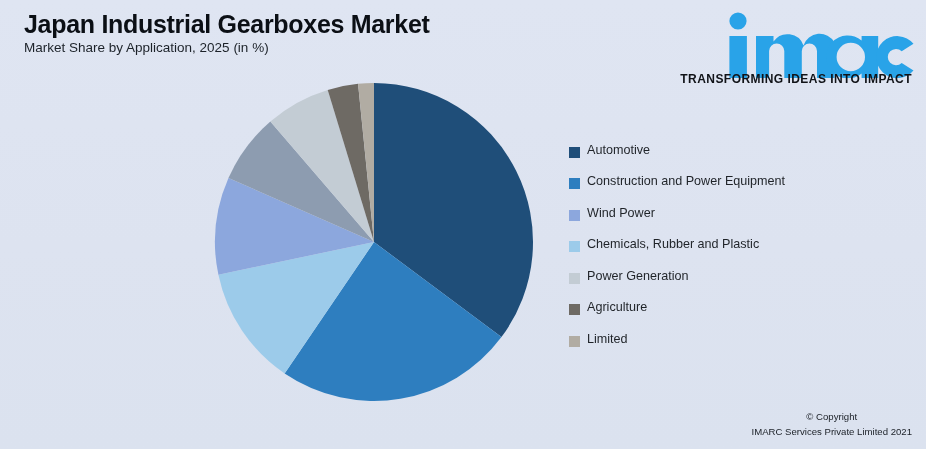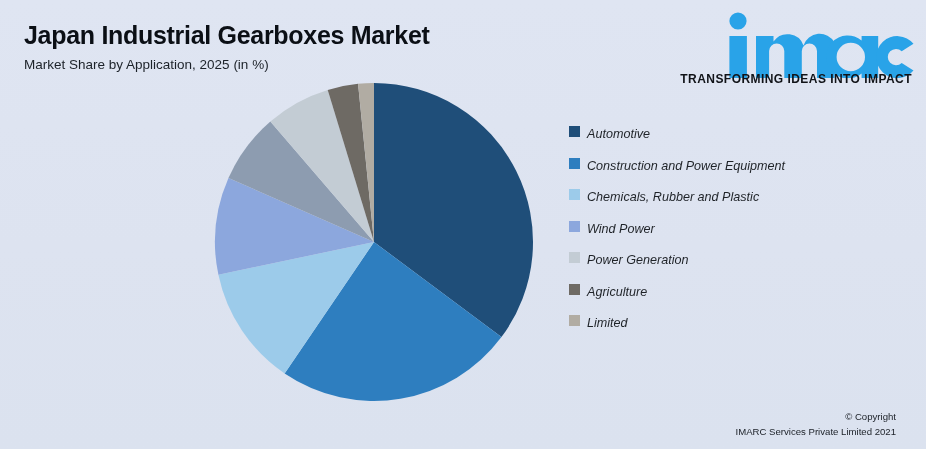--- a/index.html
+++ b/index.html
@@ -19,38 +19,37 @@
     width: 926px;
     height: 449px;
     background: linear-gradient(180deg, #dfe5f2 0%, #dde3f0 55%, #dbe2ef 100%);
     box-sizing: border-box;
   }
 
   
   .header {
     position: absolute;
     left: 24px;
-    top: 20px;
+    top: 9px;
     width: 620px;
   }
   .chart-title {
     font-size: 25px;
     font-weight: bold;
     color: #0b0f15;
     letter-spacing: -0.3px;
     line-height: 30px;
     margin: 0;
     white-space: nowrap;
   }
   .chart-subtitle {
     font-size: 13.5px;
     font-weight: normal;
     color: #1c2229;
     line-height: 18px;
-    margin-top: 6px;
     white-space: nowrap;
   }
 
   
   .logo-block {
     position: absolute;
     right: 10px;
     top: 8px;
     width: 200px;
     height: 78px;
@@ -85,43 +84,42 @@
 
   
   .legend {
     position: absolute;
     left: 569px;
     top: 126px;
     width: 330px;
   }
   .legend-item {
     display: flex;
-    align-items: flex-start;
+    align-items: flex-end;
     height: 31.5px;
-    font-style: italic;
   }
   .legend-swatch {
     width: 11px;
     height: 11px;
     flex: 0 0 11px;
     margin-right: 7px;
   }
   .legend-label {
     font-size: 12.6px;
     color: #1f2328;
     line-height: 16px;
     white-space: nowrap;
   }
 
   
   .footer {
     position: absolute;
-    right: 30px;
+    right: 14px;
     bottom: 10px;
-    text-align: right;
+    text-align: center;
   }
   .footer-line {
     font-size: 9.6px;
     color: #20252c;
     line-height: 15px;
     white-space: nowrap;
   }
 </style>
 </head>
 <body>
@@ -164,26 +162,26 @@
   <div class="legend" id="legend">
       <div class="legend-item">
         <span class="legend-swatch" style="background: rgb(31, 78, 121);"></span>
         <span class="legend-label">Automotive</span>
       </div>
       <div class="legend-item">
         <span class="legend-swatch" style="background: rgb(46, 126, 191);"></span>
         <span class="legend-label">Construction and Power Equipment</span>
       </div>
       <div class="legend-item">
+        <span class="legend-swatch" style="background: rgb(140, 167, 221);"></span>
+        <span class="legend-label">Wind Power</span>
+      </div>
+      <div class="legend-item">
         <span class="legend-swatch" style="background: rgb(156, 203, 234);"></span>
         <span class="legend-label">Chemicals, Rubber and Plastic</span>
-      </div>
-      <div class="legend-item">
-        <span class="legend-swatch" style="background: rgb(140, 167, 221);"></span>
-        <span class="legend-label">Wind Power</span>
       </div>
       <div class="legend-item">
         <span class="legend-swatch" style="background: rgb(195, 204, 212);"></span>
         <span class="legend-label">Power Generation</span>
       </div>
       <div class="legend-item">
         <span class="legend-swatch" style="background: rgb(110, 106, 100);"></span>
         <span class="legend-label">Agriculture</span>
       </div>
       <div class="legend-item">

